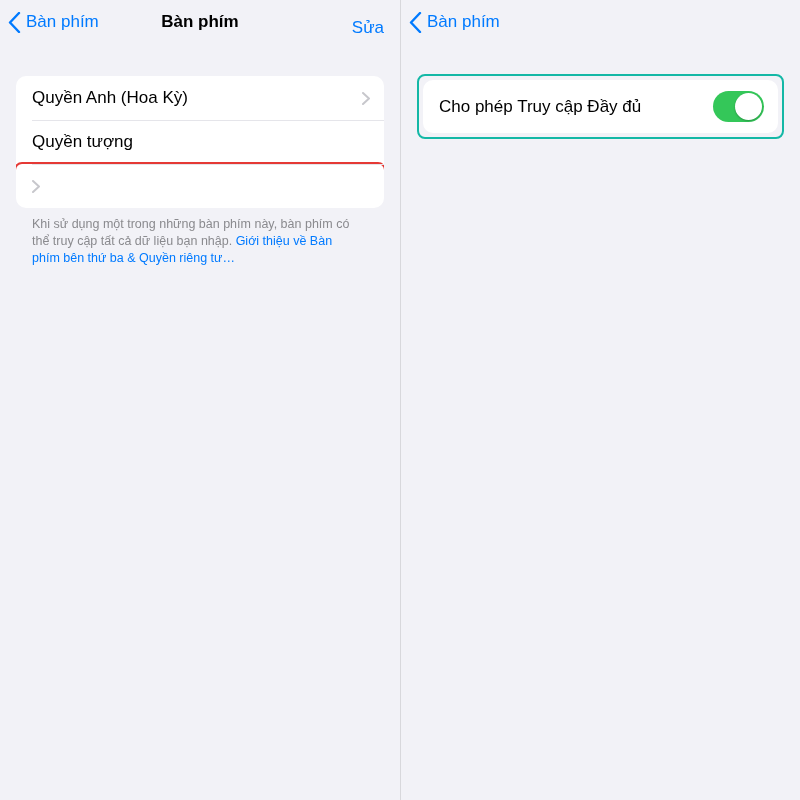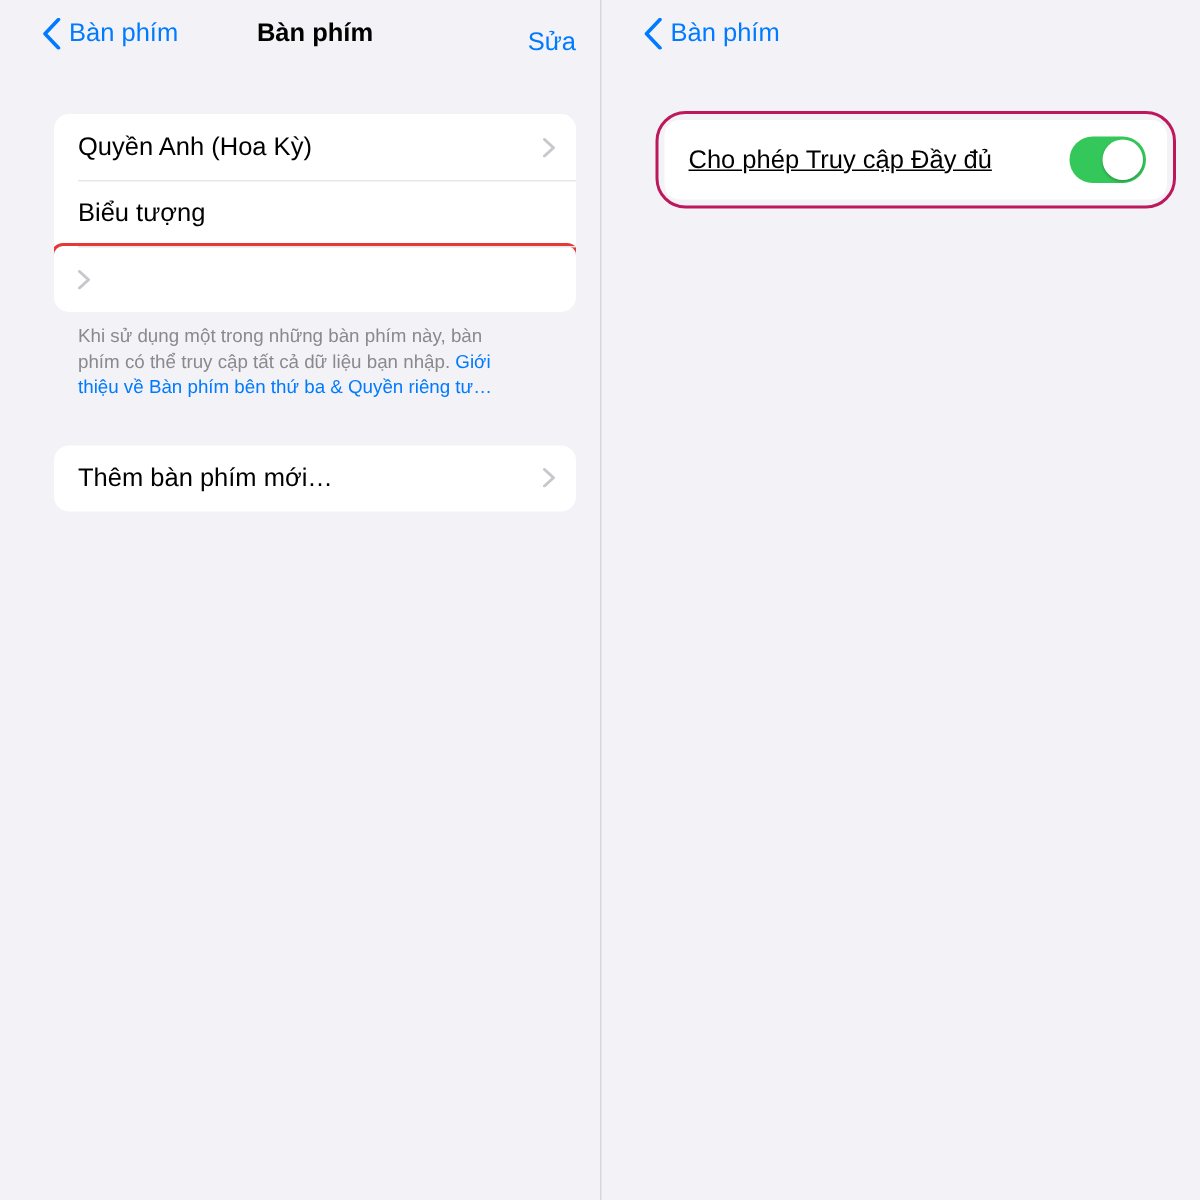--- a/index.html
+++ b/index.html
@@ -9,21 +9,20 @@
     background: #f2f2f7;
     font-family: -apple-system, "Helvetica Neue", Arial, sans-serif;
     overflow: hidden;
     display: flex;
   }
   .screen {
     width: 400px;
     height: 800px;
     background: #f2f2f7;
     position: relative;
-    padding-left: 20px;
   }
   .screen + .screen {
     border-left: 1px solid #d8d8dc;
   }
   .navbar {
     height: 44px;
     display: flex;
     align-items: center;
     justify-content: space-between;
     padding: 0 8px;
@@ -123,23 +122,22 @@
     position: absolute;
     top: 2px; right: 2px;
     width: 27px; height: 27px;
     background: #fff;
     border-radius: 50%;
     box-shadow: 0 1px 2px rgba(0,0,0,.25);
   }
   .highlight-wrap {
     margin: 30px 16px 0 16px;
     padding: 4px;
-    border: 2px solid #be185d;
-    border-radius: 20px;
-    text-decoration: underline;
+    border: 2px solid #14b8a6;
+    border-radius: 8px;
   }
   .highlight-wrap .group {
     margin: 0;
   }
 </style>
 </head>
 <body>
 
 <div class="screen">
   <div class="navbar">
@@ -159,46 +157,36 @@
         <span class="row-label">Quyền Anh (Hoa Kỳ)</span>
       </div>
       <span class="chev">
           <svg viewBox="0 0 8 13">
             <path d="M1 1 L7 6.5 L1 12" fill="none" stroke="#c7c7cc" stroke-width="2" stroke-linecap="round" stroke-linejoin="round"></path>
           </svg>
         </span>
     </div>
     <div class="row">
       <div class="row-text">
-        <span class="row-label">Biểu tượng</span>
+        <span class="row-label">Quyền tượng</span>
       </div>
     </div>
     <div class="row highlight-red">
       <span class="chev">
           <svg viewBox="0 0 8 13">
             <path d="M1 1 L7 6.5 L1 12" fill="none" stroke="#c7c7cc" stroke-width="2" stroke-linecap="round" stroke-linejoin="round"></path>
           </svg>
         </span>
     </div>
   </div>
 
   <div class="footer-note">
     <span>Khi sử dụng một trong những bàn phím này, bàn phím có thể truy cập tất cả dữ liệu bạn nhập. </span><span class="link">Giới thiệu về Bàn phím bên thứ ba &amp; Quyền riêng tư…</span>
   </div>
 
-  <div class="group second">
-    <div class="row">
-      <span class="row-label">Thêm bàn phím mới…</span>
-      <span class="chev">
-          <svg viewBox="0 0 8 13">
-            <path d="M1 1 L7 6.5 L1 12" fill="none" stroke="#c7c7cc" stroke-width="2" stroke-linecap="round" stroke-linejoin="round"></path>
-          </svg>
-        </span>
-    </div>
-  </div>
 </div>
 
 <div class="screen">
   <div class="navbar">
     <div class="nav-back">
       <svg viewBox="0 0 13 21">
           <path d="M11 1 L2 10.5 L11 20" fill="none" stroke="#007aff" stroke-width="2.4" stroke-linecap="round" stroke-linejoin="round"></path>
         </svg>
       <span>Bàn phím</span>
     </div>

